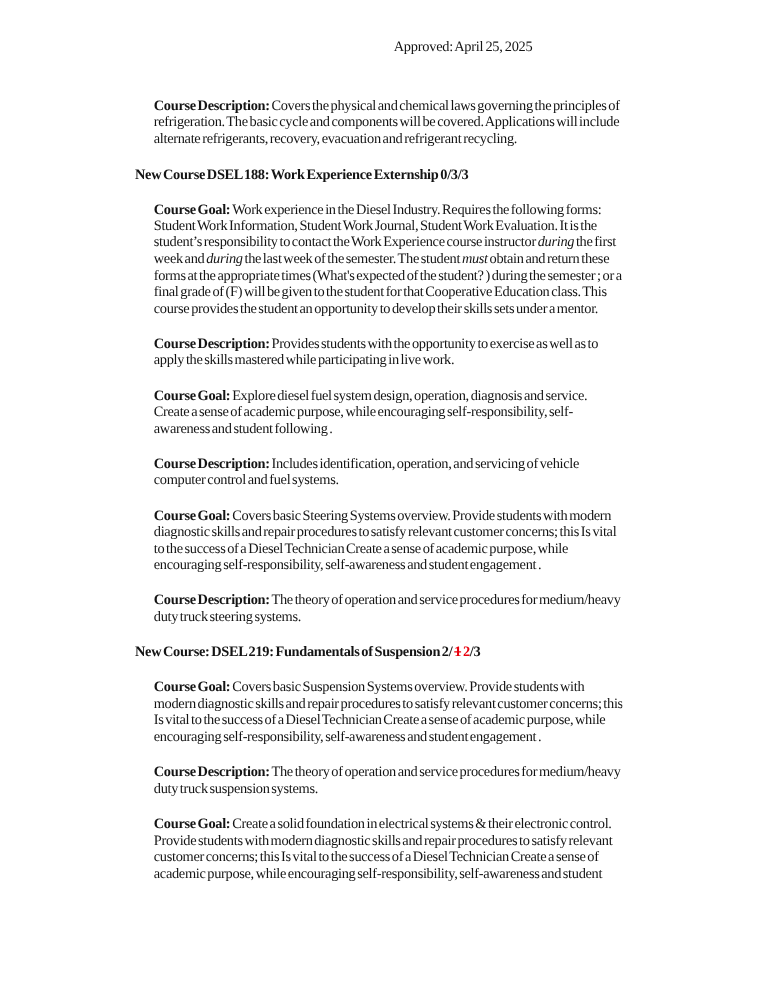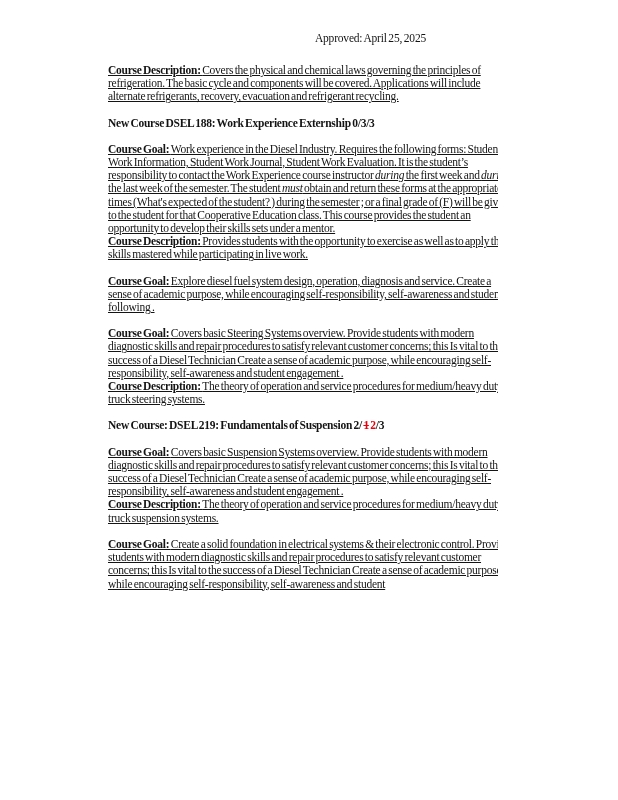--- a/index.html
+++ b/index.html
@@ -31,21 +31,21 @@
     top: 64px;
     width: 406px;
     font-size: 11.5px;
     line-height: 13.2px;
     letter-spacing: -0.25px;
     word-spacing: -1.2px;
     text-align: left;
   }
   .section { margin: 0 0 13px 0; }
   .heading { margin: 0 0 13px 0; font-weight: bold; }
-  .para    { margin: 0; text-decoration: underline; }
+  .para    { margin: 15px; }
   .b { font-weight: bold; }
   .i { font-style: italic; }
   .red { color: #e8000d; }
   .strike { text-decoration: line-through; }
 </style>
 </head>
 <body>
 
 <div class="page">
   <div class="approved">Approved: April 25, 2025</div>
@@ -53,20 +53,21 @@
       <div class="section">
         <p class="para"><span class="b">Course Description: </span><span>Covers the physical and chemical laws governing the principles of refrigeration. The basic cycle and components will be covered. Applications will include alternate refrigerants, recovery, evacuation and refrigerant recycling.</span></p>
       </div>
       <div class="section">
         <p class="heading"><span class="b">New Course DSEL 188: Work Experience Externship 0/3/3</span></p>
         <p class="para"><span class="b">Course Goal: </span><span>Work experience in the Diesel Industry. Requires the following forms: Student Work Information, Student Work Journal, Student Work Evaluation. It is the student’s responsibility to contact the Work Experience course instructor </span><span class="i">during</span><span> the first week and </span><span class="i">during</span><span> the last week of the semester. The student </span><span class="i">must</span><span> obtain and return these forms at the appropriate times (What's expected of the student? ) during the semester ; or a final grade of (F) will be given to the student for that Cooperative Education class. This course provides the student an opportunity to develop their skills sets under a mentor.</span></p>
         <p class="para"><span class="b">Course Description: </span><span>Provides students with the opportunity to exercise as well as to apply the skills mastered while participating in live work.</span></p>
       </div>
       <div class="section">
         <p class="para"><span class="b">Course Goal: </span><span>Explore diesel fuel system design, operation, diagnosis and service. Create a sense of academic purpose, while encouraging self-responsibility, self-awareness and student following .</span></p>
+        <p class="para"><span class="b">Course Description: </span><span>Includes identification, operation, and servicing of vehicle computer control and fuel systems.</span></p>
       </div>
       <div class="section">
         <p class="para"><span class="b">Course Goal: </span><span>Covers basic Steering Systems overview. Provide students with modern diagnostic skills and repair procedures to satisfy relevant customer concerns; this Is vital to the success of a Diesel Technician Create a sense of academic purpose, while encouraging self-responsibility, self-awareness and student engagement .</span></p>
         <p class="para"><span class="b">Course Description: </span><span>The theory of operation and service procedures for medium/heavy duty truck steering systems.</span></p>
       </div>
       <div class="section">
         <p class="heading"><span class="b">New Course: DSEL 219: Fundamentals of Suspension 2/ </span><span class="b red strike">1</span><span class="b red"> 2</span><span class="b">/3</span></p>
         <p class="para"><span class="b">Course Goal: </span><span>Covers basic Suspension Systems overview. Provide students with modern diagnostic skills and repair procedures to satisfy relevant customer concerns; this Is vital to the success of a Diesel Technician Create a sense of academic purpose, while encouraging self-responsibility, self-awareness and student engagement .</span></p>
         <p class="para"><span class="b">Course Description: </span><span>The theory of operation and service procedures for medium/heavy duty truck suspension systems.</span></p>
       </div>

